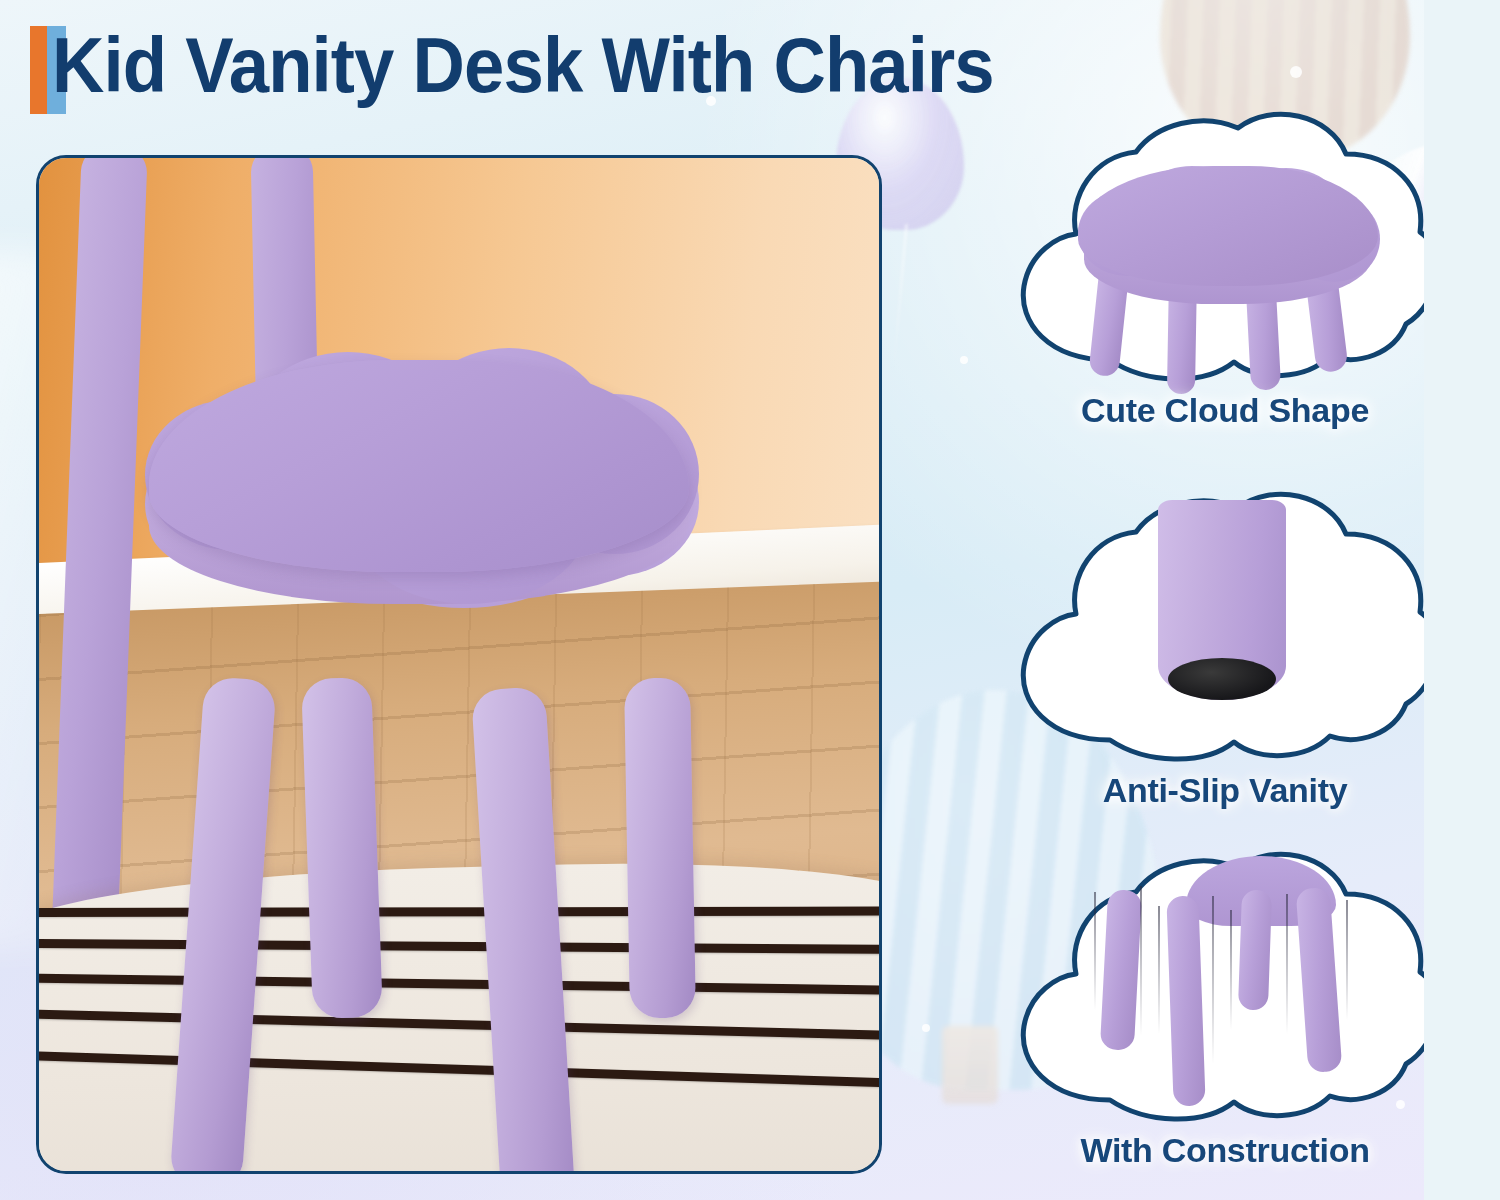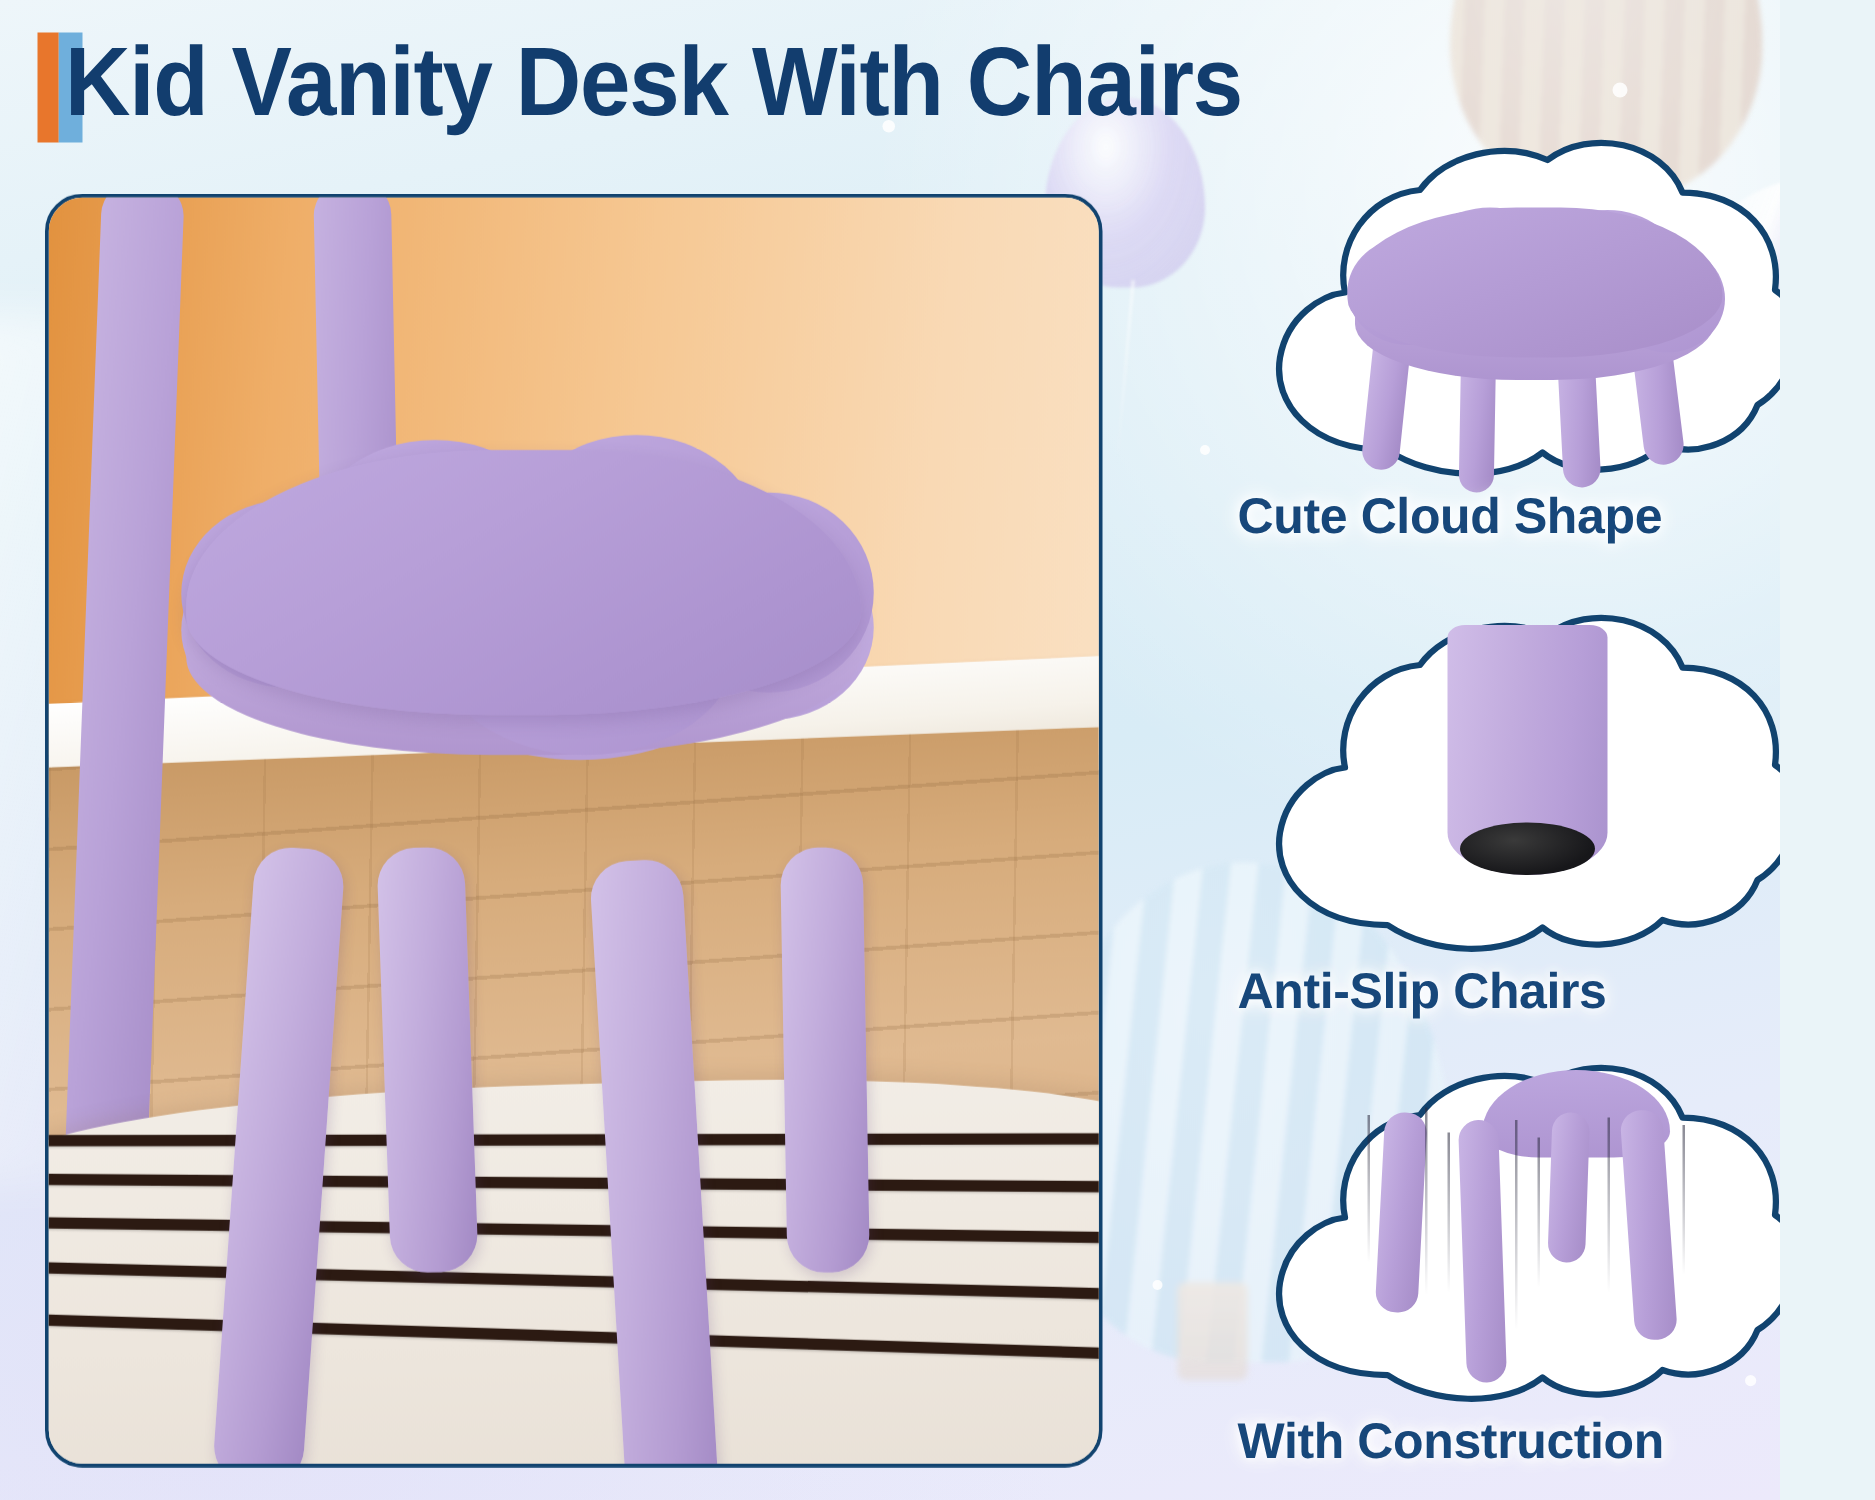--- a/index.html
+++ b/index.html
@@ -170,22 +170,22 @@
   .seat .lobe-rim.a{left:6px;top:86px;width:170px;height:140px;}
   .seat .lobe-rim.d{left:392px;top:80px;width:168px;height:148px;}
   .seat .lobe-rim.e{left:200px;top:120px;width:250px;height:140px;}
 
   
   .feature{position:absolute;width:470px;}
   .feature .cloud-wrap{position:relative;width:470px;height:285px;}
   .cloud-svg{position:absolute;left:0;top:0;width:470px;height:285px;overflow:visible;}
   .art{position:absolute;inset:0;}
   .feature .caption{
-    position:relative;text-align:left;margin-top:-4px;
-    font-size:40px;font-weight:bold;color:#17477A;
+    position:relative;text-align:center;margin-top:-4px;
+    font-size:34px;font-weight:bold;color:#17477A;
     text-shadow:0 0 8px #fff, 0 0 14px #fff, 0 0 20px rgba(255,255,255,.9);
     letter-spacing:-.3px;white-space:nowrap;
   }
   .f1{left:990px;top:110px;}
   .f2{left:990px;top:490px;}
   .f3{left:990px;top:850px;}
 
   
   .mini-seat{position:absolute;left:88px;top:56px;width:300px;height:150px;}
   .mini-seat .mtop{
@@ -346,21 +346,21 @@
                  C78 86 104 46 146 42 C166 14 212 2 248 18
                  C282 -8 340 4 356 44 C404 44 436 78 430 122
                  C456 138 452 192 416 214 C404 244 368 256 340 246
                  C316 270 268 272 244 252 C214 276 156 274 120 250 Z" fill="#FFFFFF" stroke="#11436F" stroke-width="5" stroke-linejoin="round"></path>
       </svg>
       <div class="art">
         <div class="pad-leg"></div>
         <div class="pad-black"></div>
       </div>
     </div>
-    <div class="caption">Anti-Slip Chairs</div>
+    <div class="caption">Anti-Slip Vanity</div>
   </div>
 
   <div class="feature f3">
     <div class="cloud-wrap">
       <svg class="cloud-svg" viewBox="0 0 470 285">
         <path d="M120 250 C58 250 28 212 34 176 C40 142 68 126 86 124
                  C78 86 104 46 146 42 C166 14 212 2 248 18
                  C282 -8 340 4 356 44 C404 44 436 78 430 122
                  C456 138 452 192 416 214 C404 244 368 256 340 246
                  C316 270 268 272 244 252 C214 276 156 274 120 250 Z" fill="#FFFFFF" stroke="#11436F" stroke-width="5" stroke-linejoin="round"></path>

